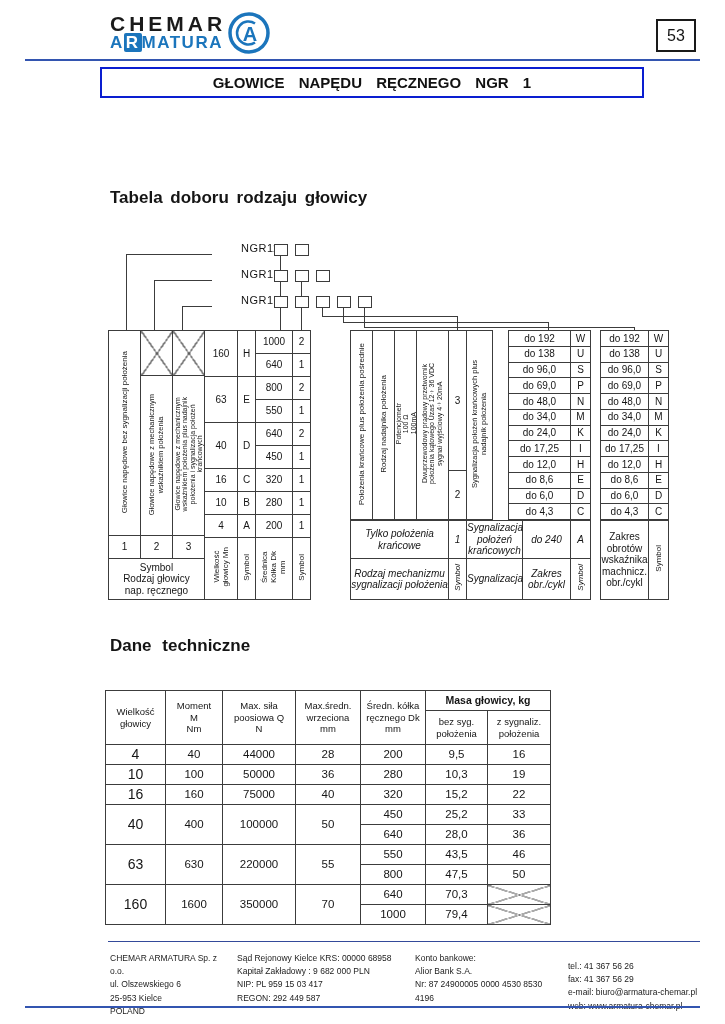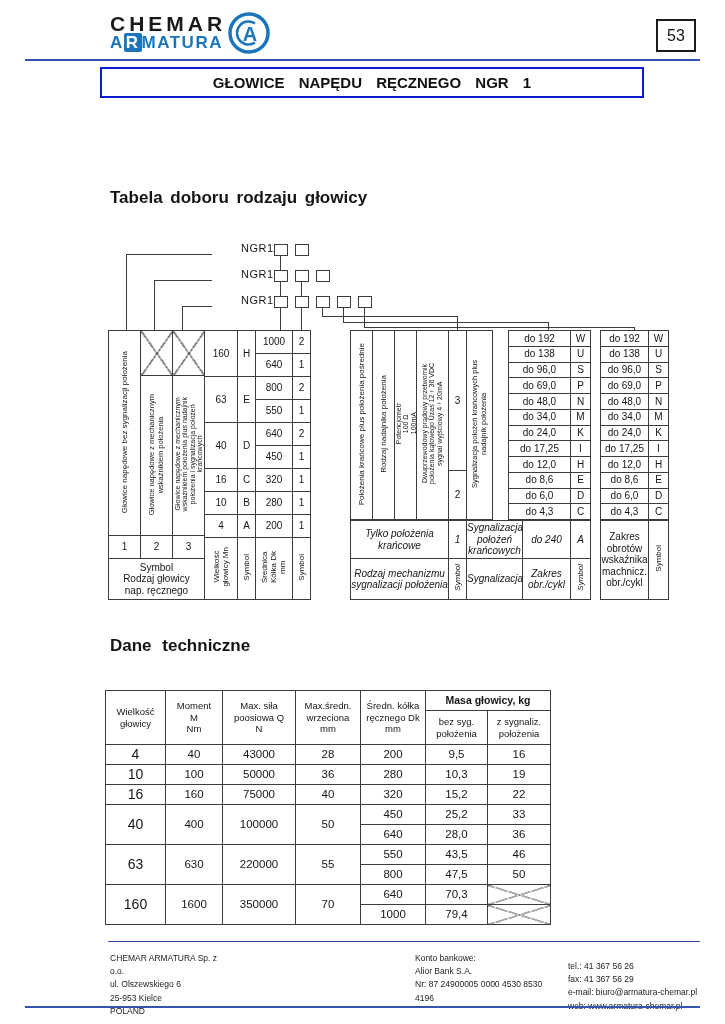--- a/index.html
+++ b/index.html
@@ -421,21 +421,21 @@
     </tr>
     <tr style="height:34px;">
       <td class="th">bez syg.
 położenia</td>
       <td class="th">z sygnaliz.
 położenia</td>
     </tr>
     <tr style="height:20px;">
       <td class="sz">4</td>
       <td>40</td>
-      <td>43000</td>
+      <td>44000</td>
       <td>28</td>
       <td>200</td>
       <td>9,5</td>
       <td>16</td>
     </tr>
     <tr style="height:20px;">
       <td class="sz">10</td>
       <td>100</td>
       <td>50000</td>
       <td>36</td>
@@ -495,20 +495,24 @@
       <td class="xc"></td>
     </tr>
   </tbody>
     </table>
 
   <div class="rule" style="left:108px;top:941px;width:592px;height:1px;background:#344a9a;"></div>
   <div class="ft" style="left:110px;top:952px;width:122px;">CHEMAR ARMATURA Sp. z o.o.
 ul. Olszewskiego 6
 25-953 Kielce
 POLAND</div>
+  <div class="ft" style="left:237px;top:952px;width:172px;">Sąd Rejonowy Kielce KRS: 00000 68958
+Kapitał  Zakładowy : 9 682 000 PLN
+NIP: PL 959 15 03 417
+REGON: 292 449 587</div>
   <div class="ft" style="left:415px;top:952px;width:148px;">Konto bankowe:
 Alior Bank S.A.
 Nr: 87 24900005 0000 4530 8530 4196</div>
   <div class="ft" style="left:568px;top:952px;width:140px;margin-top:8px;">tel.: 41 367 56 26
 fax: 41 367 56 29
 e-mail: biuro@armatura-chemar.pl
 web: www.armatura-chemar.pl</div>
   <div class="rule" style="left:25px;top:1006px;width:675px;height:2px;"></div>
 
 </div>

